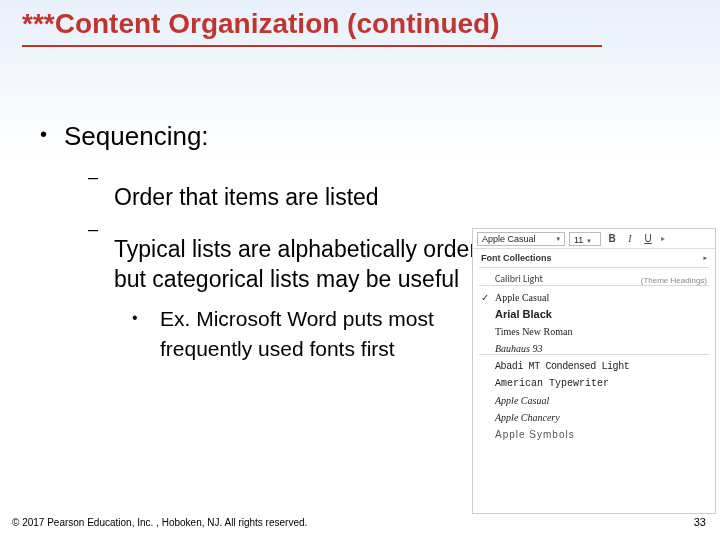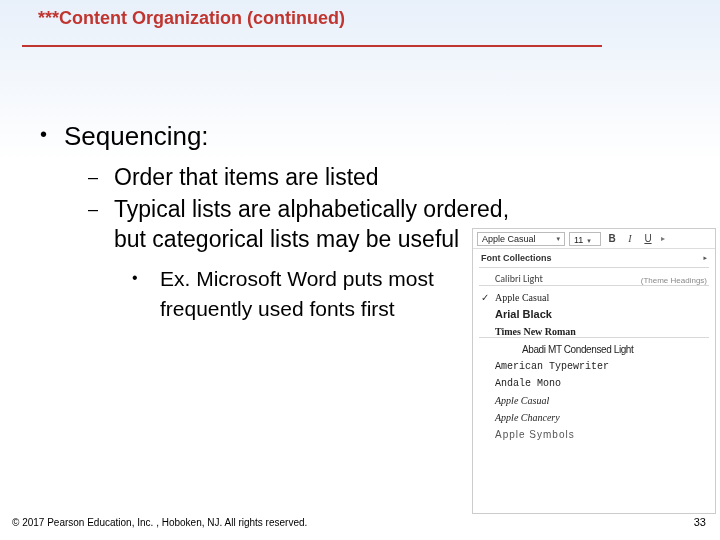--- a/index.html
+++ b/index.html
@@ -1,27 +1,27 @@
 <!DOCTYPE html>
 <html><head>
 <meta charset="utf-8">
 <style>
   * { margin: 0; padding: 0; box-sizing: border-box; }
   html, body { width: 720px; height: 540px; font-family: Arial, Helvetica, sans-serif; background: #fff; overflow: hidden; }
   .slide { width: 720px; height: 540px; position: relative; background: linear-gradient(to bottom, #e8f0fa 0%, #ffffff 30%, #ffffff 100%); }
-  .title { position: absolute; top: 8px; left: 22px; font-size: 18px; font-weight: bold; color: #c0352f; line-height: 1.15; margin-left: 16px; }
+  .title { position: absolute; top: 8px; left: 22px; font-size: 28px; font-weight: bold; color: #c0352f; line-height: 1.15; }
   .title-underline { position: absolute; top: 45px; left: 22px; width: 580px; height: 0; border-bottom: 2px solid #c0352f; }
   .body { position: absolute; top: 120px; left: 40px; width: 630px; color: #000; }
   .lvl1-li { display: flex; margin-bottom: 10px; }
   .lvl1-bullet { font-size: 20px; line-height: 28px; width: 24px; text-align: left; }
   .lvl1-text { font-size: 26px; line-height: 32px; }
   .lvl2 { margin-top: 8px; margin-left: 48px; }
   .lvl2-li { display: flex; margin-bottom: 2px; }
   .lvl2-bullet { font-size: 18px; line-height: 30px; width: 26px; }
-  .lvl2-text { font-size: 23px; line-height: 30px; max-width: 420px; }
+  .lvl2-text { font-size: 23px; line-height: 30px; max-width: 420px; margin-top: 20px; }
   .lvl3 { margin-top: 10px; margin-left: 92px; }
   .lvl3-li { display: flex; }
   .lvl3-bullet { font-size: 16px; line-height: 28px; width: 28px; }
   .lvl3-text { font-size: 21px; line-height: 30px; max-width: 330px; }
   .footer { position: absolute; bottom: 12px; left: 12px; font-size: 10px; color: #000; }
   .pagenum { position: absolute; bottom: 12px; right: 14px; font-size: 11px; color: #000; }
 
   
   .fontmenu { position: absolute; top: 228px; left: 472px; width: 244px; height: 286px; background: #fff; border: 1px solid #ccc; font-size: 10px; color: #222; }
   .fm-toolbar { height: 20px; display: flex; align-items: center; border-bottom: 1px solid #ddd; padding: 0 4px; gap: 4px; }
@@ -37,24 +37,24 @@
   .fm-section { font-size: 9px; font-weight: bold; color: #333; padding: 3px 8px; }
   .fm-divider { height: 1px; background: #d8d8d8; margin: 0 6px; }
   .fm-item { display: flex; align-items: flex-end; height: 17px; padding: 0 8px; }
   .fm-check { width: 14px; font-size: 10px; color: #333; }
   .fm-name { flex: 1; font-size: 10px; }
   .fm-hint { font-size: 8px; color: #8a8a8a; }
   .f-calibri-light { font-family: Calibri, Arial, sans-serif; font-weight: 300; color: #444; }
   .f-calibri { font-family: Calibri, Arial, sans-serif; color: #444; }
   .f-applecasual { font-family: 'Comic Sans MS', cursive; }
   .f-arialblack { font-family: 'Arial Black', Arial, sans-serif; font-weight: 900; font-size: 11px; }
-  .f-times { font-family: 'Times New Roman', serif; font-weight: bold; }
+  .f-times { font-family: 'Times New Roman', serif; }
   .f-bauhaus { font-family: 'Bauhaus 93', fantasy; font-style: italic; }
   .f-abadi { font-family: Arial, sans-serif; font-weight: 800; font-stretch: condensed; letter-spacing: -0.3px; font-size: 10.5px; }
-  .f-abadicond { font-family: Liberation Sans, sans-serif; font-stretch: condensed; letter-spacing: -0.4px; margin-left: 27px; }
+  .f-abadicond { font-family: Liberation Mono, monospace; font-stretch: condensed; letter-spacing: -0.4px; }
   .f-engraved { font-family: 'Times New Roman', serif; font-variant: small-caps; letter-spacing: 0.3px; color: #666; }
   .f-typewriter { font-family: 'Courier New', monospace; }
   .f-andale { font-family: 'Andale Mono', 'Courier New', monospace; }
   .f-applecasual2 { font-family: 'Comic Sans MS', cursive; font-style: italic; }
   .f-chancery { font-family: 'Apple Chancery', cursive; font-style: italic; }
   .f-symbols { font-family: Arial, sans-serif; letter-spacing: 1px; color: #555; }
 </style>
 </head>
 <body>
 
@@ -126,33 +126,33 @@
       <span class="fm-name f-applecasual">Apple Casual</span>
     </div>
     <div class="fm-item">
       <span class="fm-check"></span>
       <span class="fm-name f-arialblack">Arial Black</span>
     </div>
     <div class="fm-item">
       <span class="fm-check"></span>
       <span class="fm-name f-times">Times New Roman</span>
     </div>
+    <div class="fm-item">
+      <span class="fm-check"></span>
+      <span class="fm-name f-bauhaus">Bauhaus 93</span>
+    </div>
     <div class="fm-divider"></div>
 
     <div class="fm-item">
       <span class="fm-check"></span>
       <span class="fm-name f-abadicond">Abadi MT Condensed Light</span>
     </div>
     <div class="fm-item">
       <span class="fm-check"></span>
       <span class="fm-name f-typewriter">American Typewriter</span>
-    </div>
-    <div class="fm-item">
-      <span class="fm-check"></span>
-      <span class="fm-name f-andale">Andale Mono</span>
     </div>
     <div class="fm-item">
       <span class="fm-check"></span>
       <span class="fm-name f-applecasual2">Apple Casual</span>
     </div>
     <div class="fm-item">
       <span class="fm-check"></span>
       <span class="fm-name f-chancery">Apple Chancery</span>
     </div>
     <div class="fm-item">

